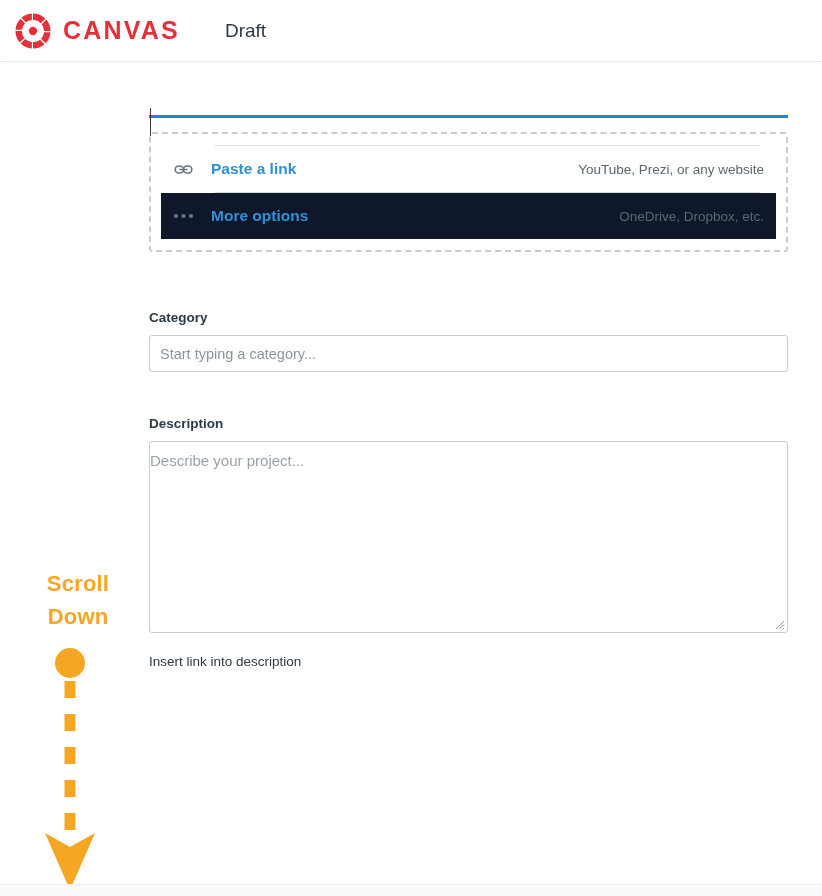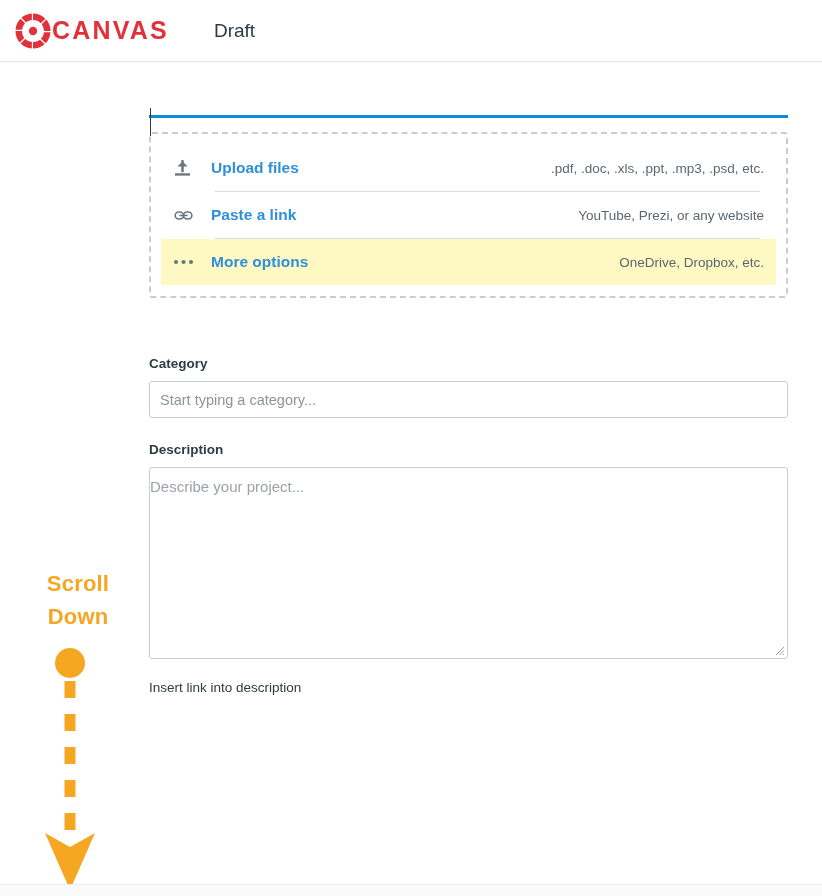--- a/index.html
+++ b/index.html
@@ -25,20 +25,21 @@
     align-items: center;
     padding-left: 14px;
     border-bottom: 1px solid #e8e8e9;
     box-shadow: 0 1px 2px rgba(0,0,0,0.04);
     position: relative;
     z-index: 5;
   }
   .logo-wrap {
     display: flex;
     align-items: center;
+    gap: 11px;
   }
   .canvas-mark {
     width: 38px;
     height: 38px;
     display: block;
   }
   .canvas-word {
     font-family: "Liberation Sans", sans-serif;
     font-weight: bold;
     font-size: 25px;
@@ -111,21 +112,21 @@
     padding: 11px 10px 11px 10px;
     background: #ffffff;
   }
   .attach-row {
     display: flex;
     align-items: center;
     height: 46px;
     padding: 0 12px 0 12px;
     background: transparent;
   }
-  .attach-row.highlight { background: #fef9c3; }
+  .attach-row.highlight { background: #0f172a; }
   .attach-icon {
     width: 38px;
     min-width: 38px;
     display: flex;
     align-items: center;
     justify-content: flex-start;
     color: #6b7780;
   }
   .attach-link {
     color: #2f90d8;
@@ -161,21 +162,21 @@
     padding: 0 10px;
     font-size: 14.5px;
     color: #2d3b45;
     font-family: "Liberation Sans", sans-serif;
     outline: none;
     background: #fff;
   }
   .text-input::placeholder { color: #8b959c; opacity: 1; }
 
   
-  .description-label { margin-top: 24px; }
+  .description-label { margin-top: 44px; }
   .desc-wrap { position: relative; margin-top: 10px; }
   .desc-area {
     width: 100%;
     height: 192px;
     border: 1px solid #c7cdd1;
     border-radius: 3px;
     padding: 10px 0;
     font-size: 15px;
     color: #2d3b45;
     font-family: "Liberation Sans", sans-serif;
@@ -286,31 +287,20 @@
 
     
     <div class="title-field">
       <div class="caret"></div>
     </div>
 
     
 
     <div class="attach-box">
 
-      <div class="attach-row">
-        <span class="attach-icon">
-          <svg width="19" height="19" viewBox="0 0 24 24" fill="none" stroke="#6b7780" stroke-width="2.3" stroke-linecap="square">
-            <path d="M12 3 L12 15" stroke-width="3.2"></path>
-            <path d="M5.5 9.5 L12 3 L18.5 9.5" fill="#6b7780" stroke="none"></path>
-            <path d="M4 19.5 L20 19.5" stroke-width="3"></path>
-          </svg>
-        </span>
-        <a class="attach-link">Upload files</a>
-        <span class="attach-hint">.pdf, .doc, .xls, .ppt, .mp3, .psd, etc.</span>
-      </div>
 
       <div class="attach-sep"></div>
 
       <div class="attach-row">
         <span class="attach-icon">
           <svg width="21" height="21" viewBox="0 0 24 24" fill="none" stroke="#6b7780" stroke-width="1.9" stroke-linecap="round">
             <rect x="2.5" y="8" width="9.5" height="8" rx="4"></rect>
             <rect x="12" y="8" width="9.5" height="8" rx="4"></rect>
             <path d="M8 12 L16 12"></path>
           </svg>

